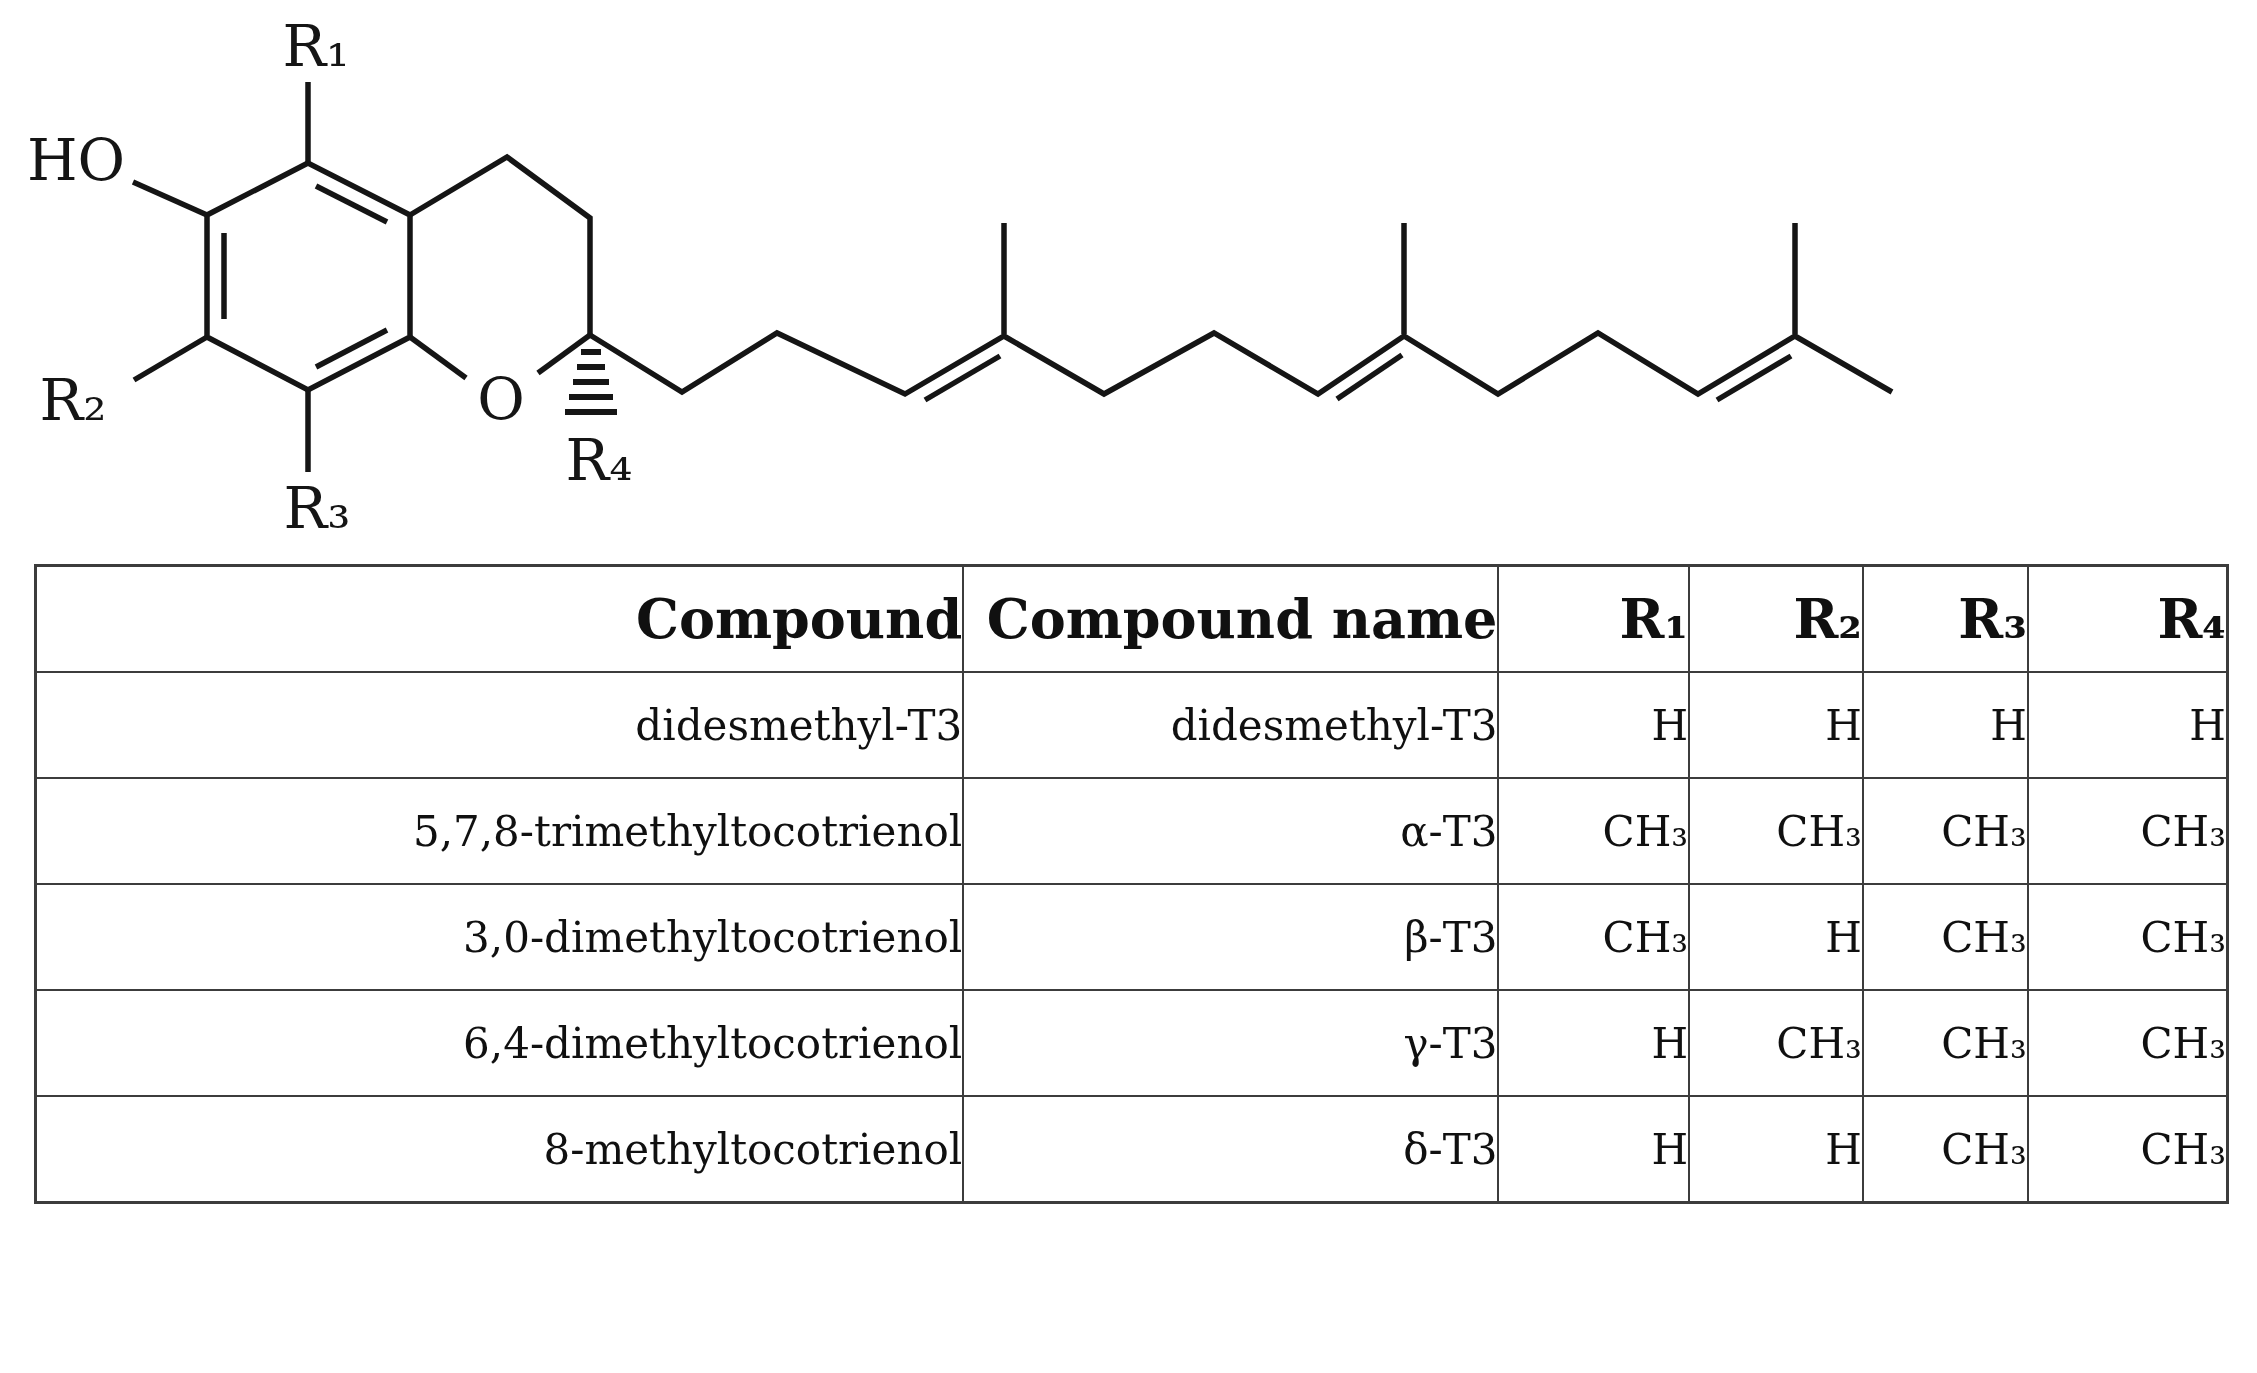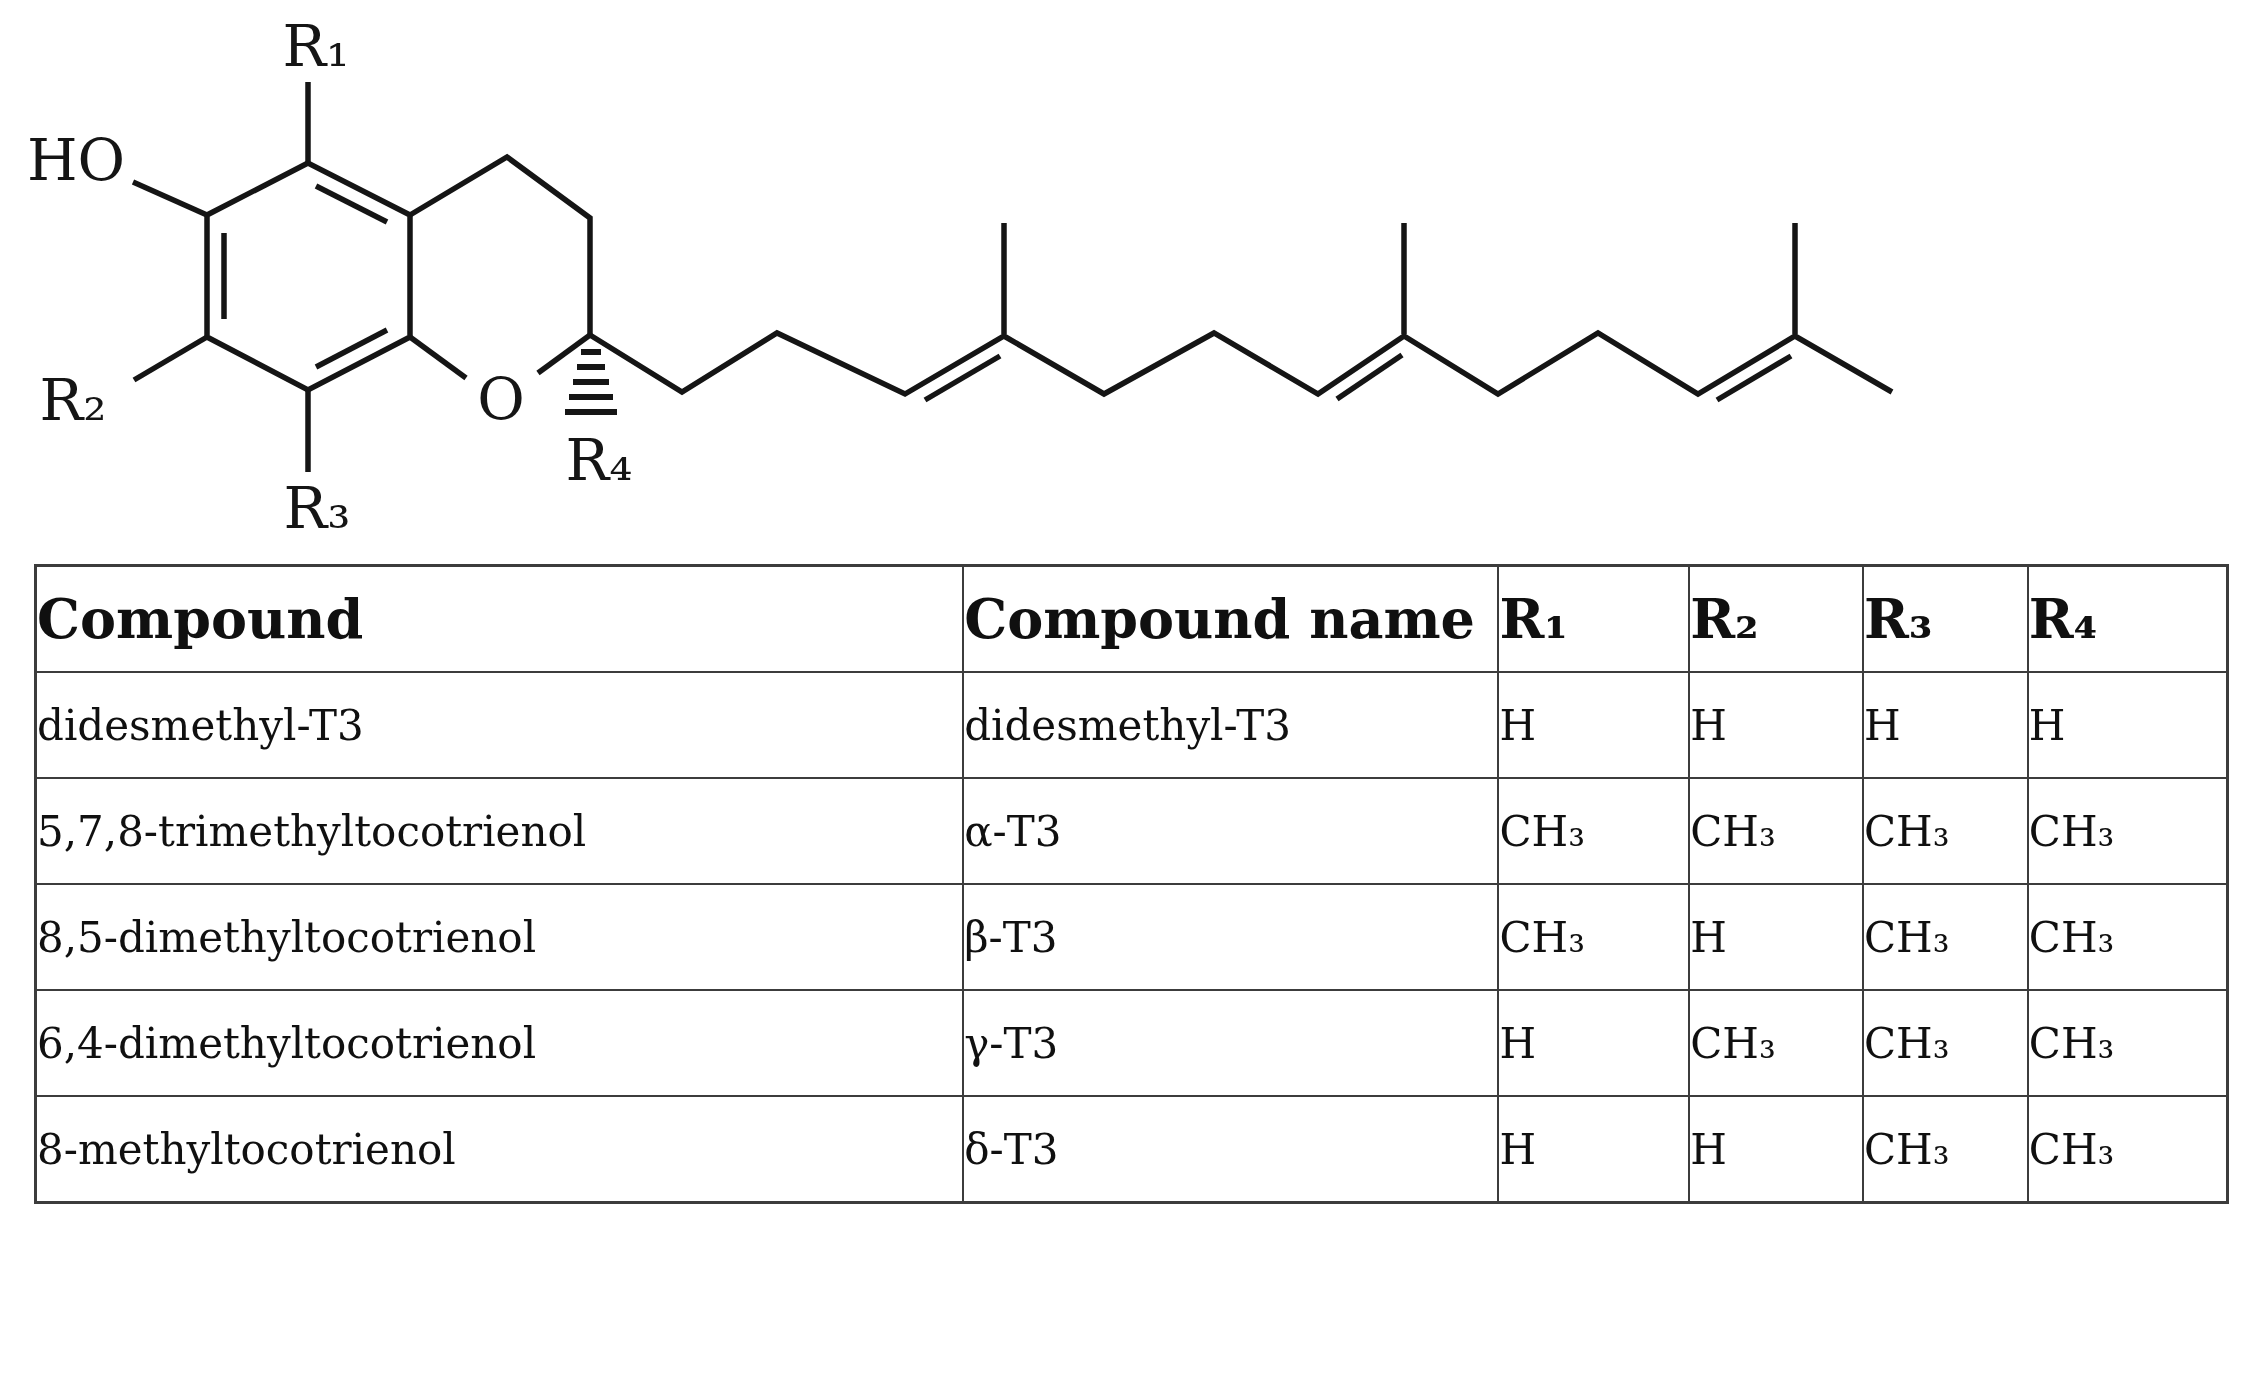--- a/index.html
+++ b/index.html
@@ -43,21 +43,21 @@
     width: 2195px;
   }
   table.subst {
     border-collapse: collapse;
     table-layout: fixed;
     width: 2195px;
     border: 3px solid #3c3c3c;
   }
   table.subst th, table.subst td {
     border: 2px solid #3c3c3c;
-    text-align: left;
+    text-align: right;
     vertical-align: middle;
     padding: 0;
     overflow: hidden;
     white-space: nowrap;
   }
   table.subst th {
     font-size: 54px;
     font-weight: bold;
     height: 104px;
   }
@@ -159,21 +159,21 @@
         </tr>
         <tr>
           <td>5,7,8-trimethyltocotrienol</td>
           <td>α-T3</td>
           <td>CH₃</td>
           <td>CH₃</td>
           <td>CH₃</td>
           <td>CH₃</td>
         </tr>
         <tr>
-          <td>8,5-dimethyltocotrienol</td>
+          <td>3,0-dimethyltocotrienol</td>
           <td>β-T3</td>
           <td>CH₃</td>
           <td>H</td>
           <td>CH₃</td>
           <td>CH₃</td>
         </tr>
         <tr>
           <td>6,4-dimethyltocotrienol</td>
           <td>γ-T3</td>
           <td>H</td>

